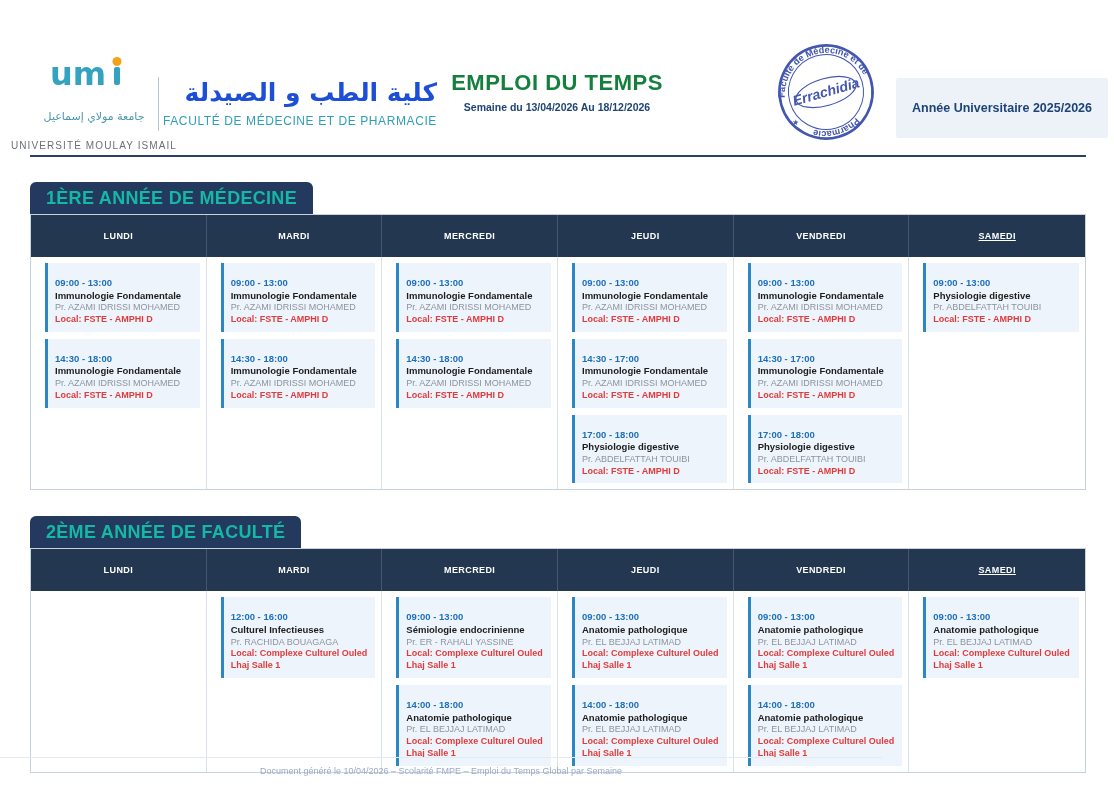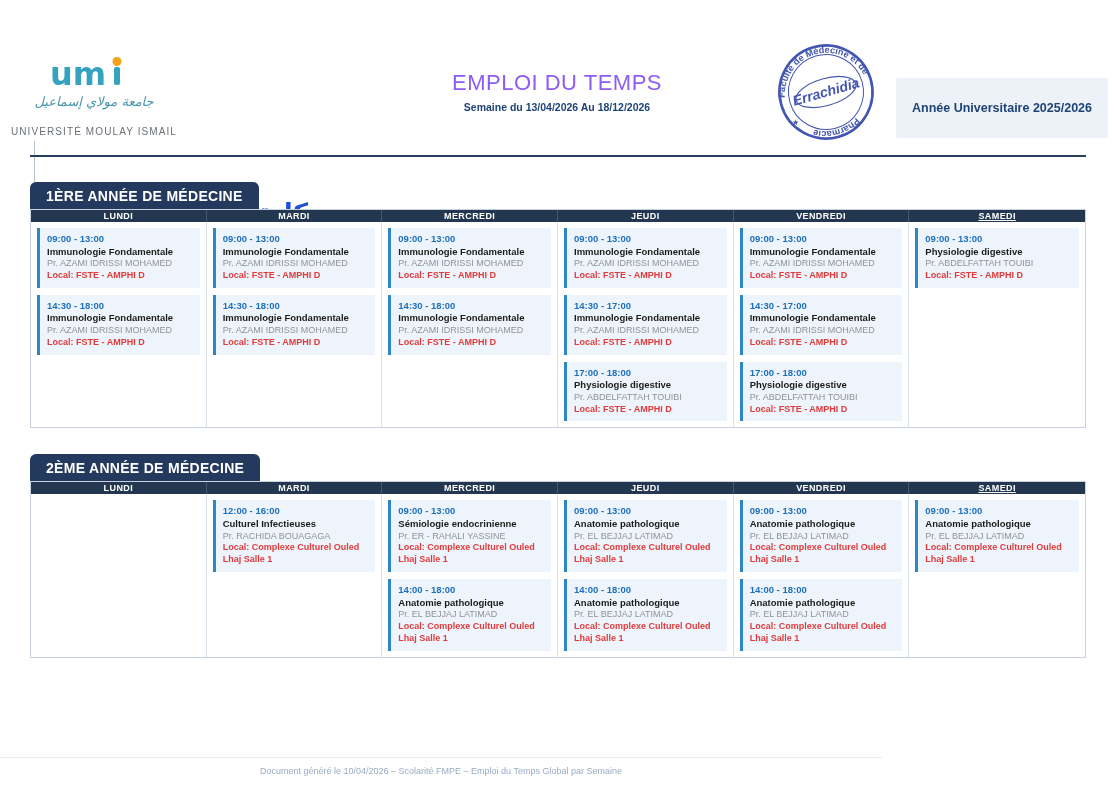--- a/index.html
+++ b/index.html
@@ -1,57 +1,57 @@
 <!DOCTYPE html>
 <html><head>
 <meta charset="utf-8">
 <style>
   * { margin:0; padding:0; box-sizing:border-box; }
   html,body { background:#ffffff; }
   body { font-family:"Liberation Sans","DejaVu Sans",sans-serif; }
   .page { position:relative; width:1114px; height:788px; background:#fff; overflow:hidden; }
 
   
-  .logo-wrap { position:absolute; left:34px; top:56px; display:flex; gap:4px;flex-direction:column; }
+  .logo-wrap { position:absolute; left:34px; top:56px; display:flex; align-items:center; gap:4px; }
   .umi-block { display:flex; flex-direction:column; align-items:center; width:120px; }
-  .uni-ar { font-family:"DejaVu Sans",sans-serif; font-size:13px; color:#4a97ad; margin-top:2px; direction:rtl;font-style:italic; }
+  .uni-ar { font-family:"DejaVu Sans",sans-serif; font-size:11px; color:#4a97ad; margin-top:18px; direction:rtl; }
   .uni-fr { font-size:10px; color:#6b7076; letter-spacing:1.1px; margin-top:17px; white-space:nowrap; }
   .logo-divider { width:1px; height:54px; background:#b9c3cc; }
   .fac-block { display:flex; flex-direction:column; }
   .fac-ar { font-family:"DejaVu Sans",sans-serif; font-size:25px; font-weight:bold; color:#1d4ed8; direction:rtl; line-height:1.1; }
   .fac-fr { font-size:12px; color:#2e9fb7; letter-spacing:0.6px; margin-top:8px; white-space:nowrap; }
 
   .title-wrap { position:absolute; left:357px; width:400px; top:70px; text-align:center; }
-  .main-title { font-size:22px; font-weight:normal; color:#8b5cf6; letter-spacing:0.5px; }
+  .main-title { font-size:22px; font-weight:bold; color:#15803d; letter-spacing:0.5px; }
   .sub-title { font-size:10.5px; font-weight:bold; color:#1d4377; margin-top:5px; }
 
   .stamp { position:absolute; left:776px; top:42px; width:100px; height:100px; transform:rotate(-16deg); }
 
   .year-badge { position:absolute; right:6px; top:78px; background:#edf2f9; color:#1d4377;
                 font-weight:bold; font-size:12.5px; padding:23px 16px; border-radius:2px; }
 
   .top-rule { position:absolute; left:30px; width:1056px; top:155px; height:2px; background:#27425f; }
 
   
   #sections { position:absolute; top:182px; left:30px; width:1056px; }
   .section { margin-bottom:26px; }
-  .tab { display:inline-block; background:#24395e; color:#ffffff; font-weight:bold; font-size:14px;
+  .tab { display:inline-block; background:#24395e; color:#14b8a6; font-weight:bold; font-size:18px;
          padding:6px 16px 5px 16px; border-radius:6px 6px 0 0; letter-spacing:0.3px; }
   .tt { border:1px solid #c8d2de; }
   .day-row { display:grid; grid-template-columns:repeat(6,1fr); }
   .day-cell { background:#233750; color:#fff; font-size:9px; font-weight:bold; text-align:center;
-              padding:1px 0; border-right:1px solid #46566d; letter-spacing:0.4px; }
+              padding:16px 0; border-right:1px solid #46566d; letter-spacing:0.4px; }
   .day-cell:last-child { border-right:none;text-decoration:underline; }
   .body-row { display:grid; grid-template-columns:repeat(6,1fr); }
   .body-cell { border-right:1px solid #d9e1ea; padding:6px; background:#fff; }
   .body-cell:last-child { border-right:none; }
   .s1 .body-cell { min-height:183px; }
   .s2 .body-cell { min-height:163px; }
-  .card { background:#eef4fb; border-left:3px solid #2e86c5; padding:5px 6px 6px 7px; margin-bottom:7px;
-          font-size:9px; line-height:1.32; }
+  .card { background:#eef4fb; border-left:3px solid #2e86c5; padding:14px 6px 6px 7px; margin-bottom:7px;
+          font-size:9px; line-height:1.32;margin-left:8px; }
   .card:last-child { margin-bottom:0; }
   .ev-t { color:#1c6fbd; font-weight:bold; font-size:9.5px; }
   .ev-c { color:#1c1c1c; font-weight:bold; font-size:9.5px; }
   .ev-p { color:#8d939c; }
   .ev-l { color:#e23b3b; font-weight:bold; }
 
   
   .footer { position:absolute; left:0; width:882px; top:757px; border-top:1px solid #e4eaf2;
             padding-top:8px; text-align:center; font-size:9px; color:#9aabc4; }
 </style>
@@ -204,21 +204,21 @@
             <div class="body-cell">
               <div class="card">
                 <div class="ev-t">09:00 - 13:00</div>
                 <div class="ev-c">Physiologie digestive</div>
                 <div class="ev-p">Pr. ABDELFATTAH TOUIBI</div>
                 <div class="ev-l">Local: FSTE - AMPHI D</div>
               </div>
             </div>
           </div>
         </div></div>
-      <div class="section s2"><div class="tab">2ÈME ANNÉE DE MÉDECINE</div><div class="tt">
+      <div class="section s2"><div class="tab">2ÈME ANNÉE DE FACULTÉ</div><div class="tt">
           <div class="day-row">
             <div class="day-cell">LUNDI</div>
             <div class="day-cell">MARDI</div>
             <div class="day-cell">MERCREDI</div>
             <div class="day-cell">JEUDI</div>
             <div class="day-cell">VENDREDI</div>
             <div class="day-cell">SAMEDI</div>
           </div>
           <div class="body-row">
             <div class="body-cell"></div>

